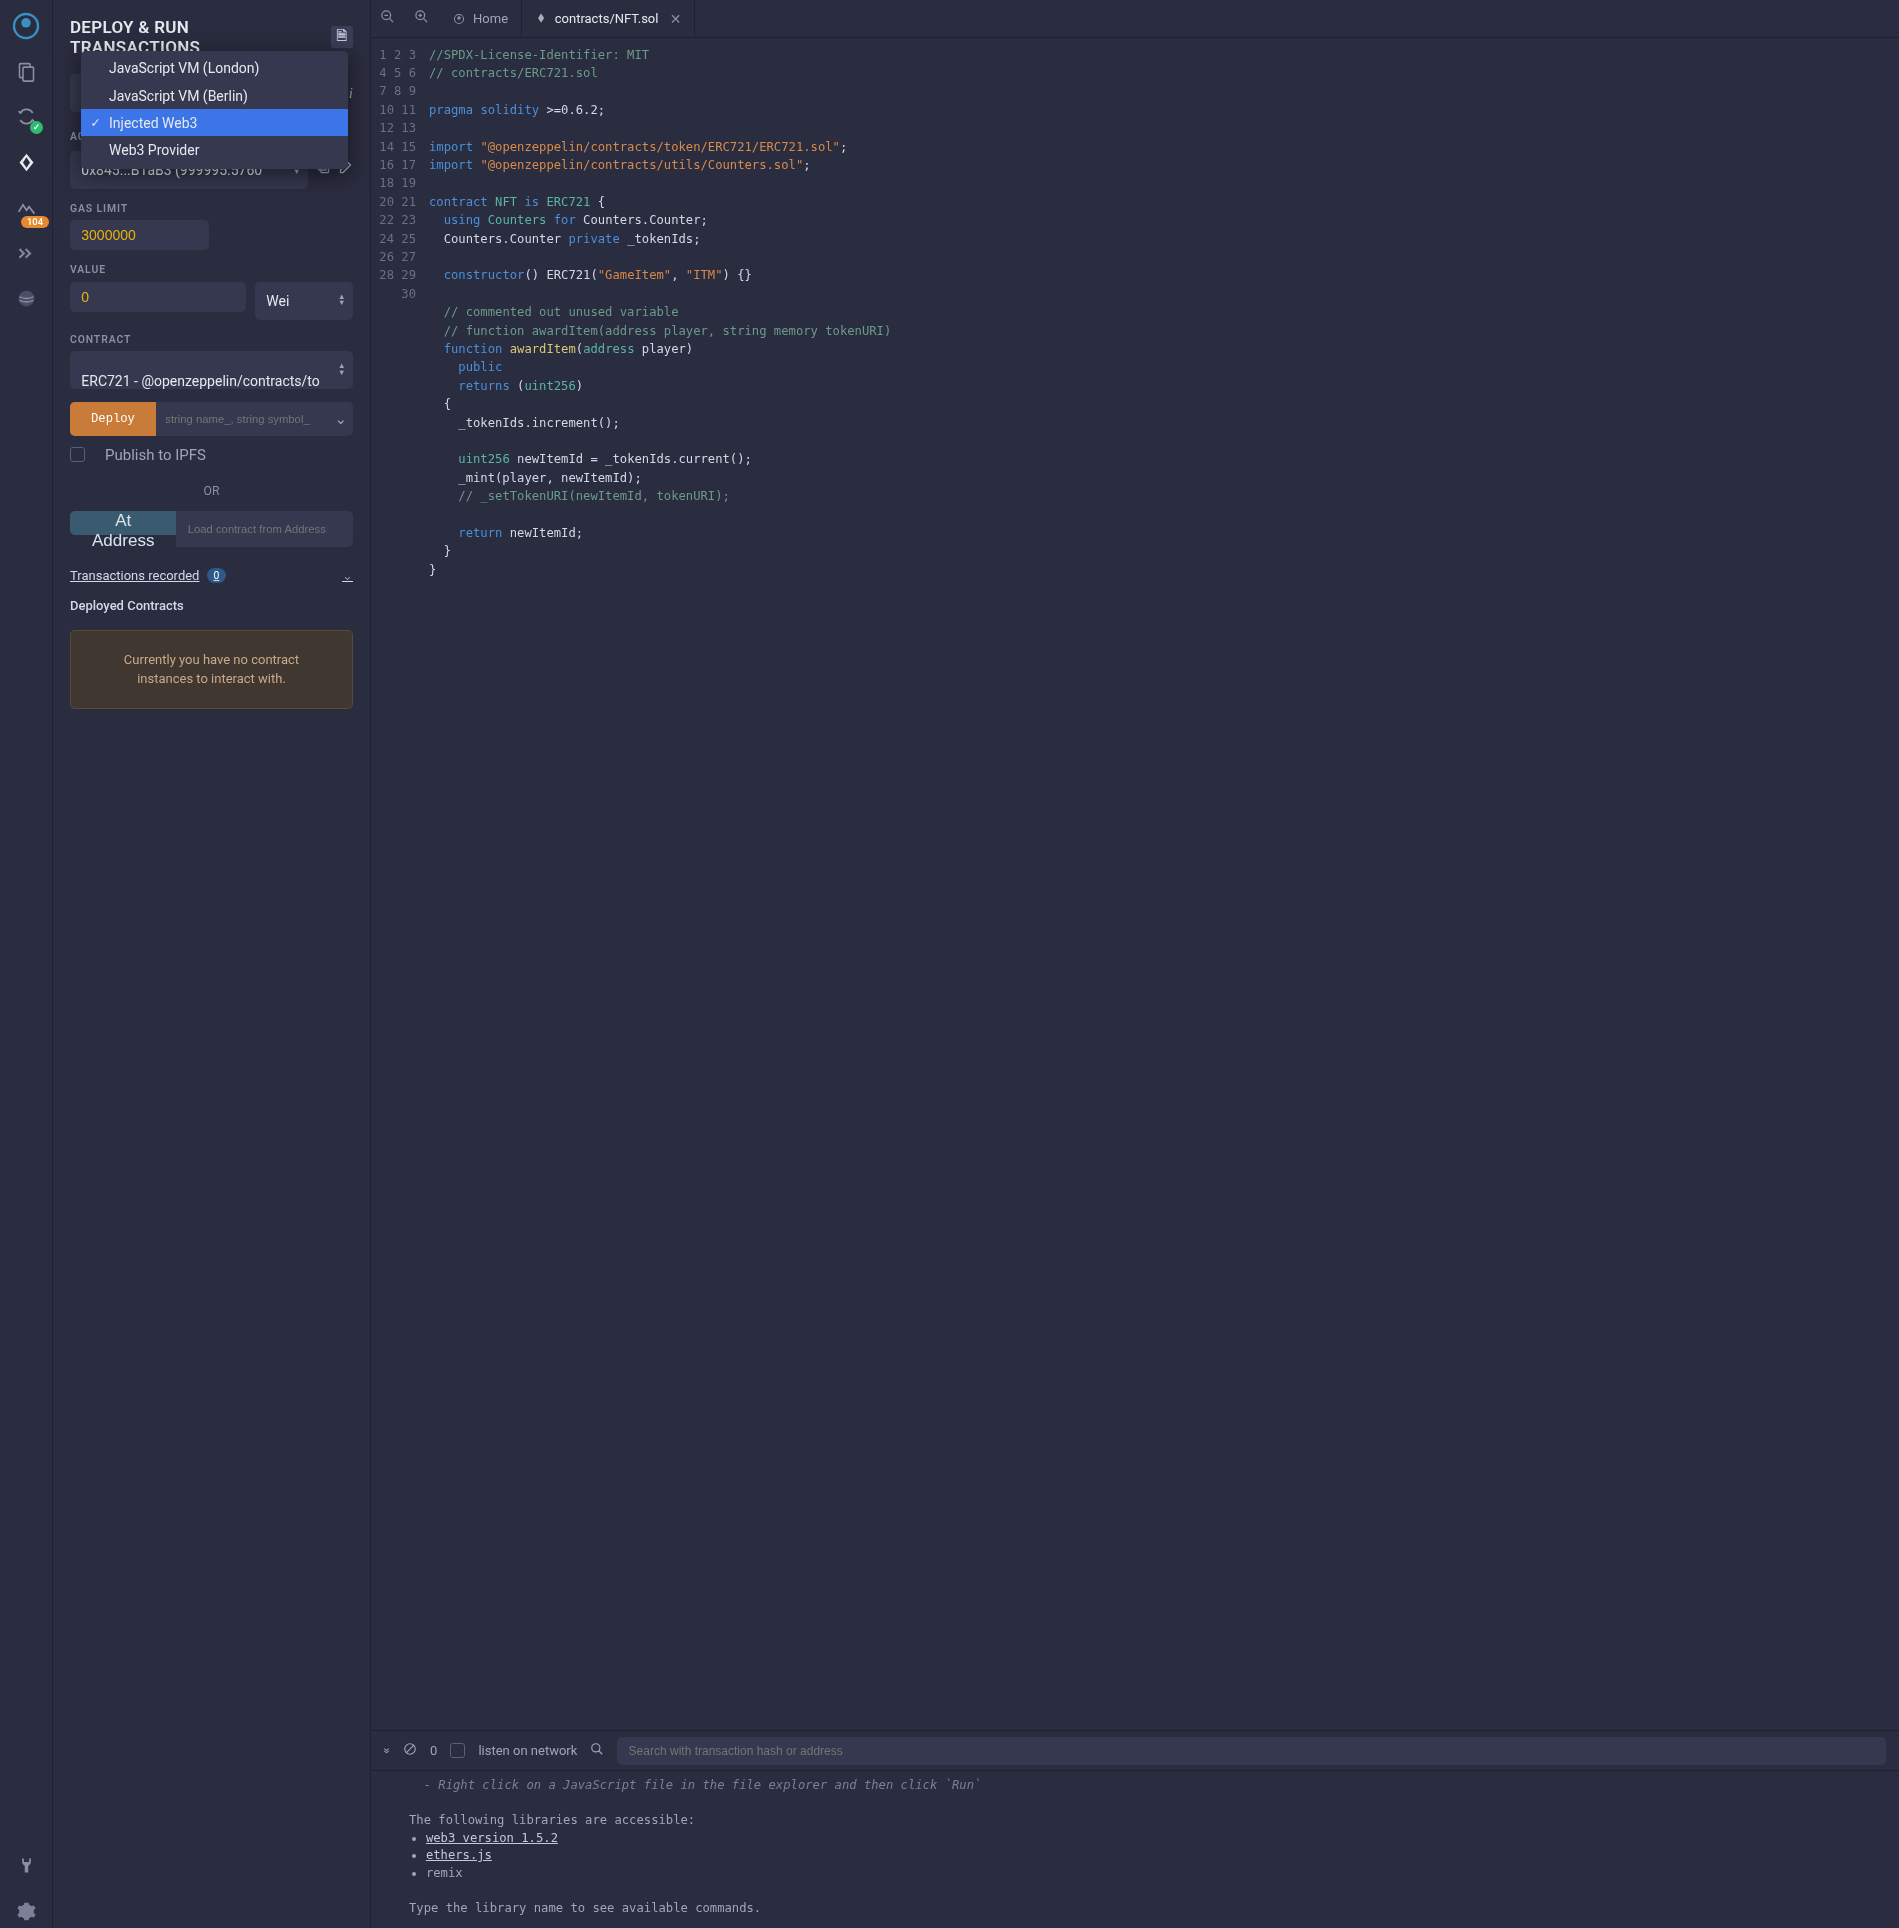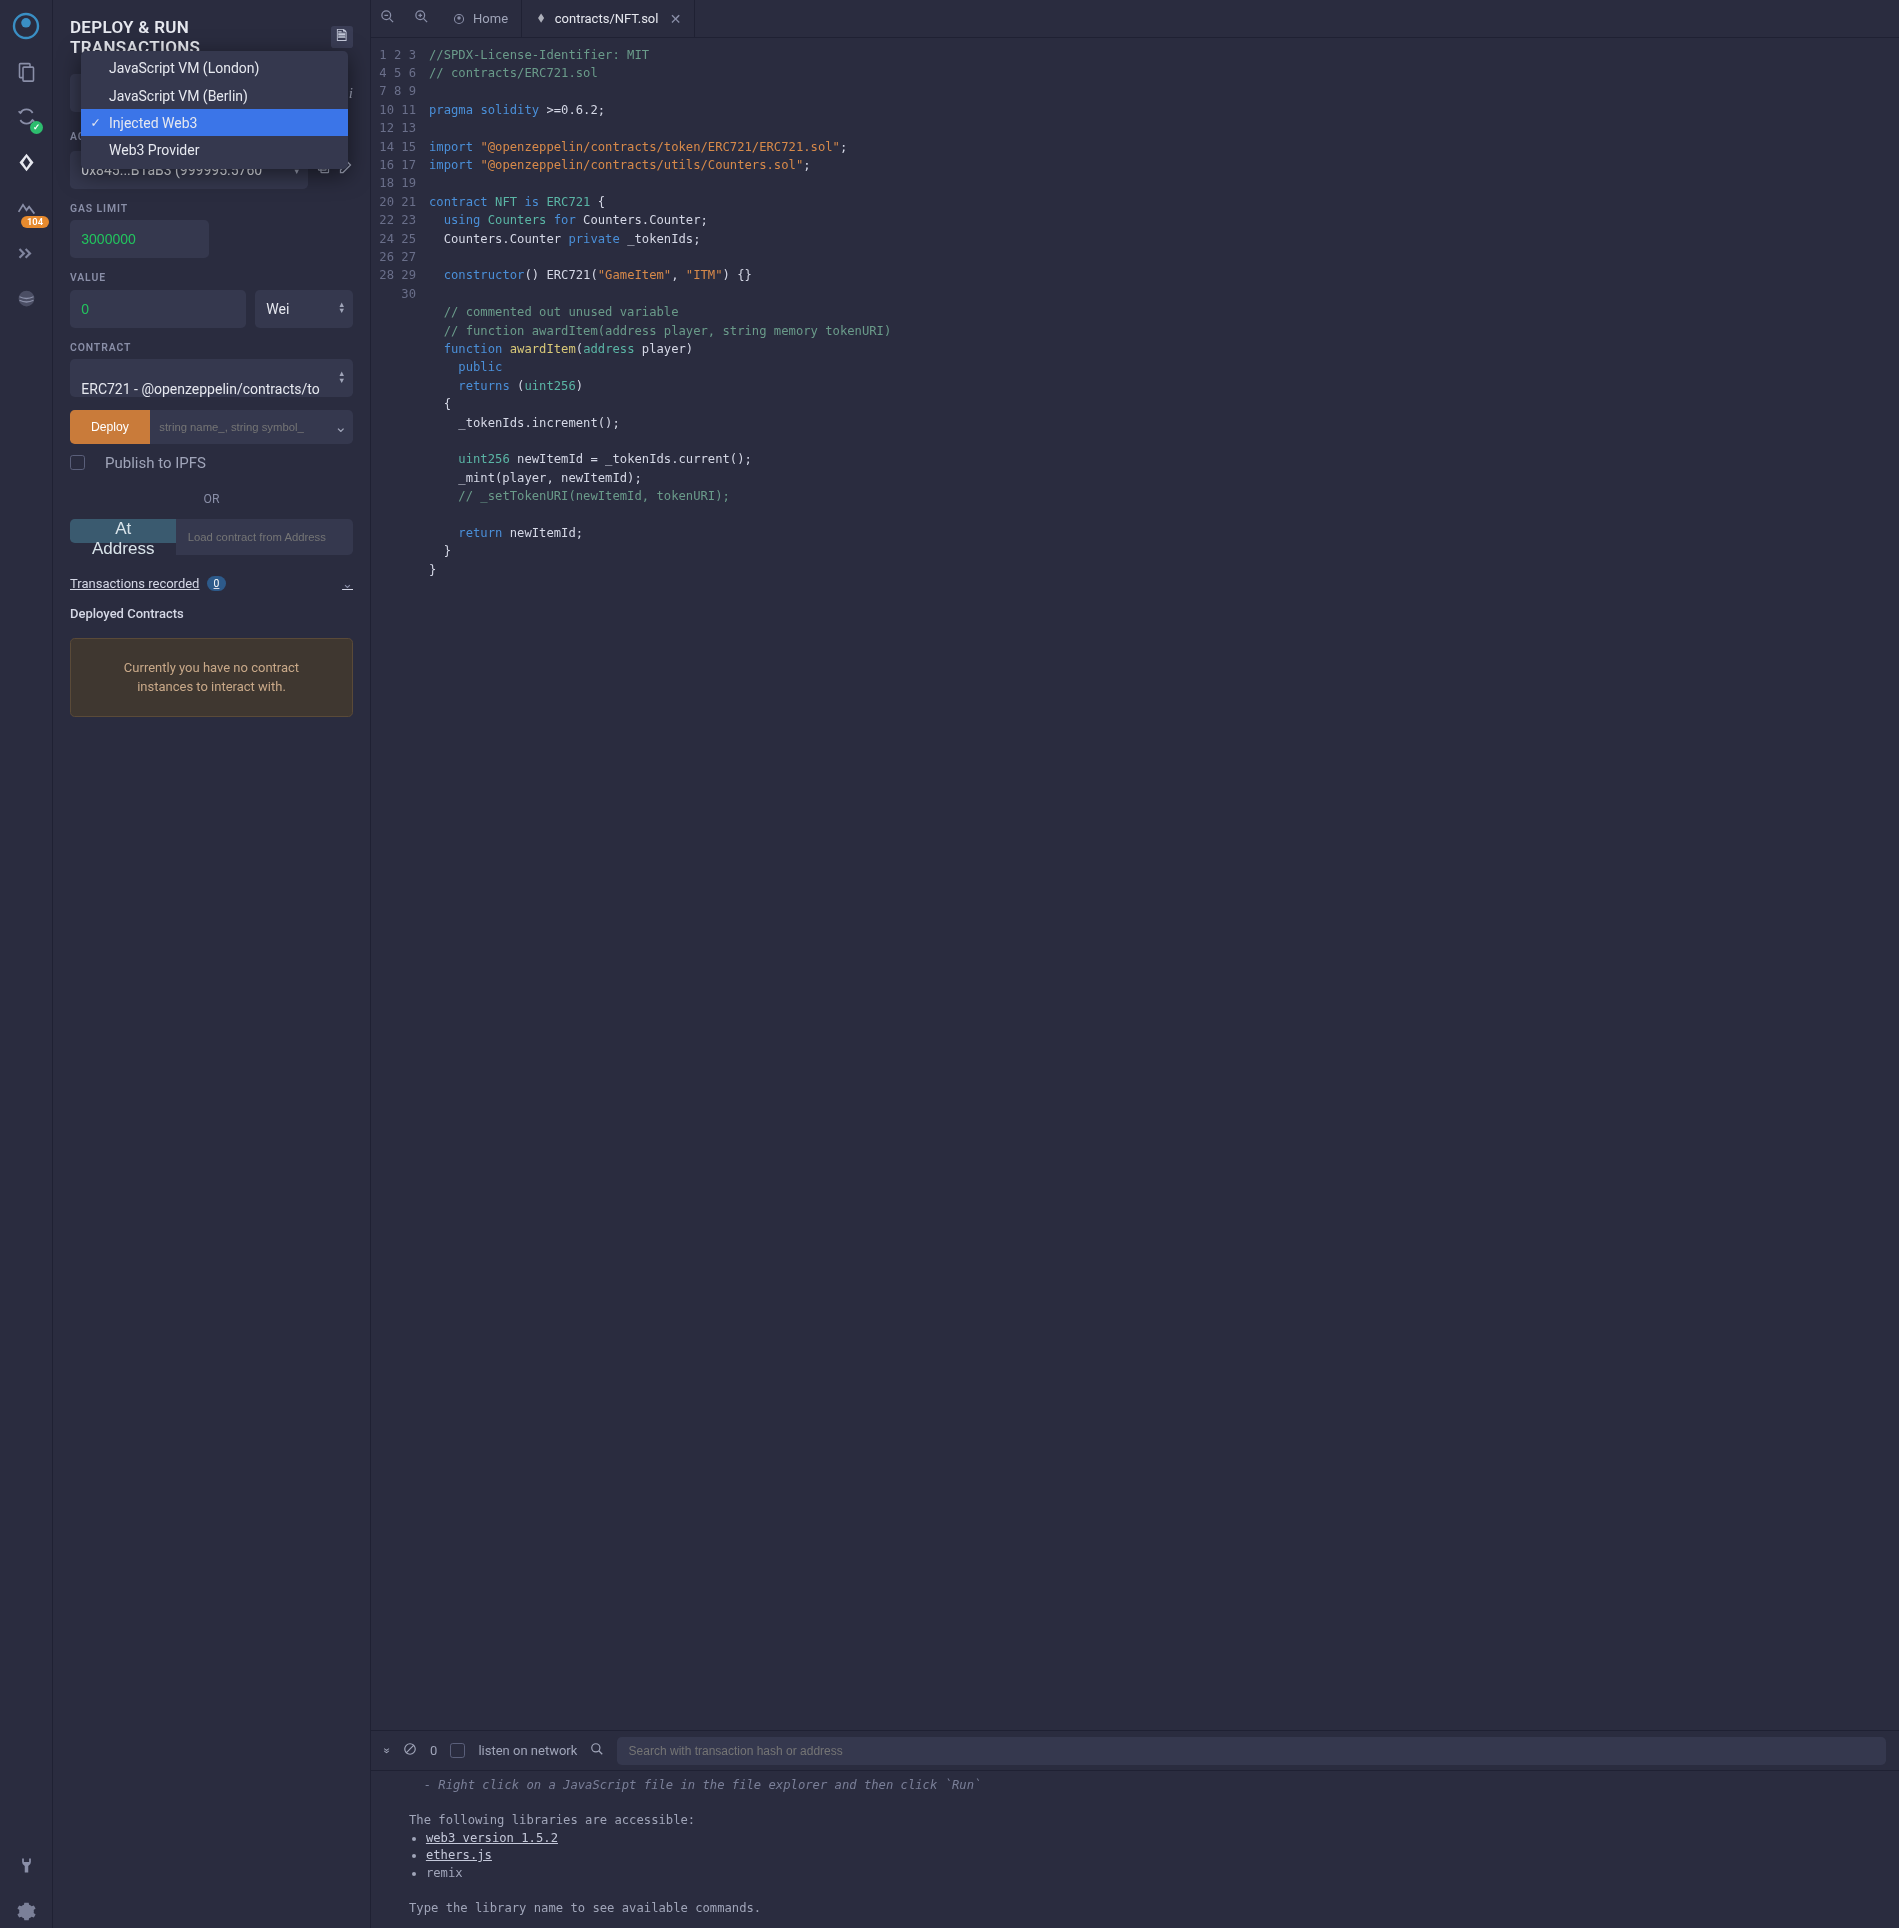--- a/index.html
+++ b/index.html
@@ -97,39 +97,39 @@
 .plus { color:#a0a5b9; font-size:13px;}
 .field-row { display:flex; gap:7.5px; align-items:center; margin-bottom:13px;}
 .acct-box {
   flex:1; background:#35384e; border-radius:4.7px; height:38px;
   display:flex; align-items:center; padding:0 26px 0 11.3px;
   color:#e6e8ef; font-size:14px; position:relative; overflow:hidden; white-space:nowrap;
 }
 .smicon { color:#a0a5b9; cursor:pointer; }
 .smicon svg { width:15px;height:15px;}
 .input {
-  background:#35384e; border:none; border-radius:4.7px; height:38px;
-  padding:0 11.3px; color:#22c55e; font-size:14px; width:139px;
+  background:#35384e; border:none; border-radius:4.7px; height:30px;
+  padding:0 11.3px; color:#eab308; font-size:14px; width:139px;
 }
 .value-row { display:flex; gap:9.4px; margin-bottom:13px;}
 .unit-select {
   background:#35384e;border-radius:4.7px;height:38px;width:98px;
   display:flex;align-items:center;padding:0 24.5px 0 11.3px;color:#e6e8ef;
   font-size:14px;position:relative;
 }
 .contract-select {
   background:#35384e;border-radius:4.7px;height:38px;width:100%;
   display:flex;align-items:flex-end;padding:0 24.5px 0 11.3px;color:#e6e8ef;
   font-size:14px;position:relative;overflow:hidden;white-space:nowrap;
   margin-bottom:13px;
 }
 .deploy-row { display:flex; gap:0; margin-bottom:9.4px;}
 .deploy-btn {
   background:#c97b3a;color:#fff;border:none;border-radius:4.7px 0 0 4.7px;
-  height:34px;padding:0 21px;font-size:12.2px;font-weight:500;cursor:pointer;
+  height:34px;padding:0 21px;font-size:12.2px;font-weight:500;cursor:pointer;font-family:Liberation Mono, monospace;
 }
 .deploy-input {
   flex:1;background:#35384e;border:none;height:34px;border-radius:0;
   padding:0 9.4px;color:#8a8fa8;font-size:11.3px;
 }
 .deploy-exp {
   background:#35384e;border:none;border-radius:0 4.7px 4.7px 0;width:24.5px;height:34px;
   color:#a0a5b9;display:flex;align-items:center;justify-content:center;cursor:pointer;
 }
 .chk-row { display:flex;align-items:center;gap:20px;margin-bottom:20px;}

